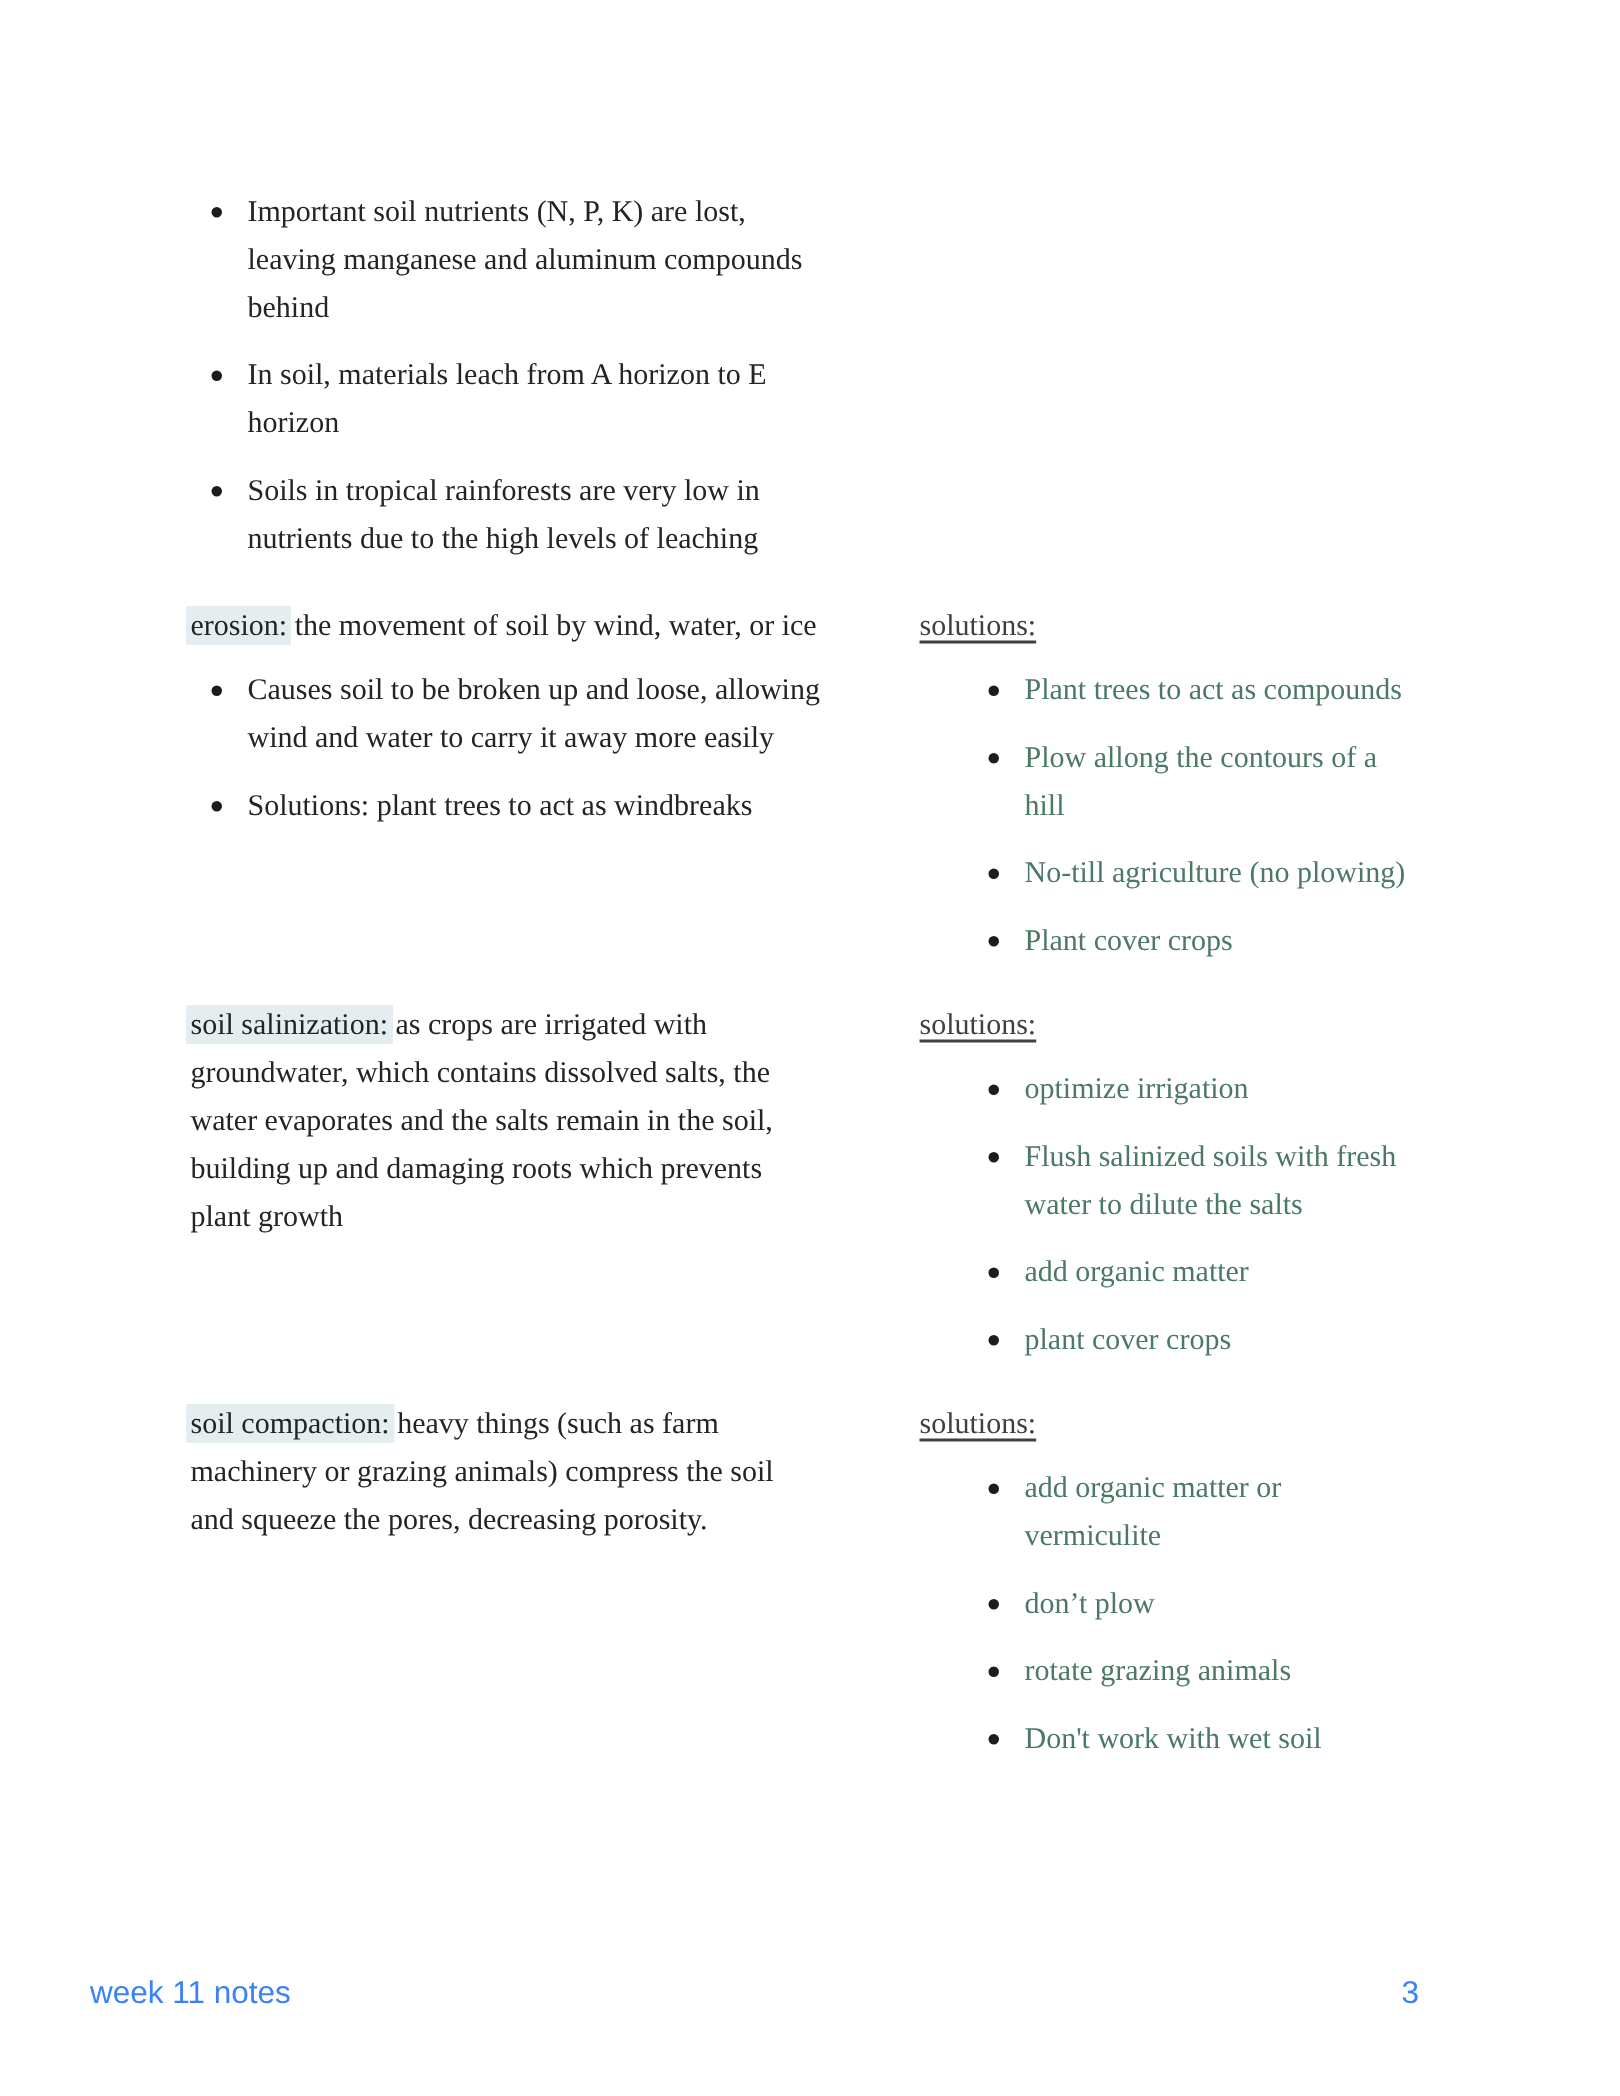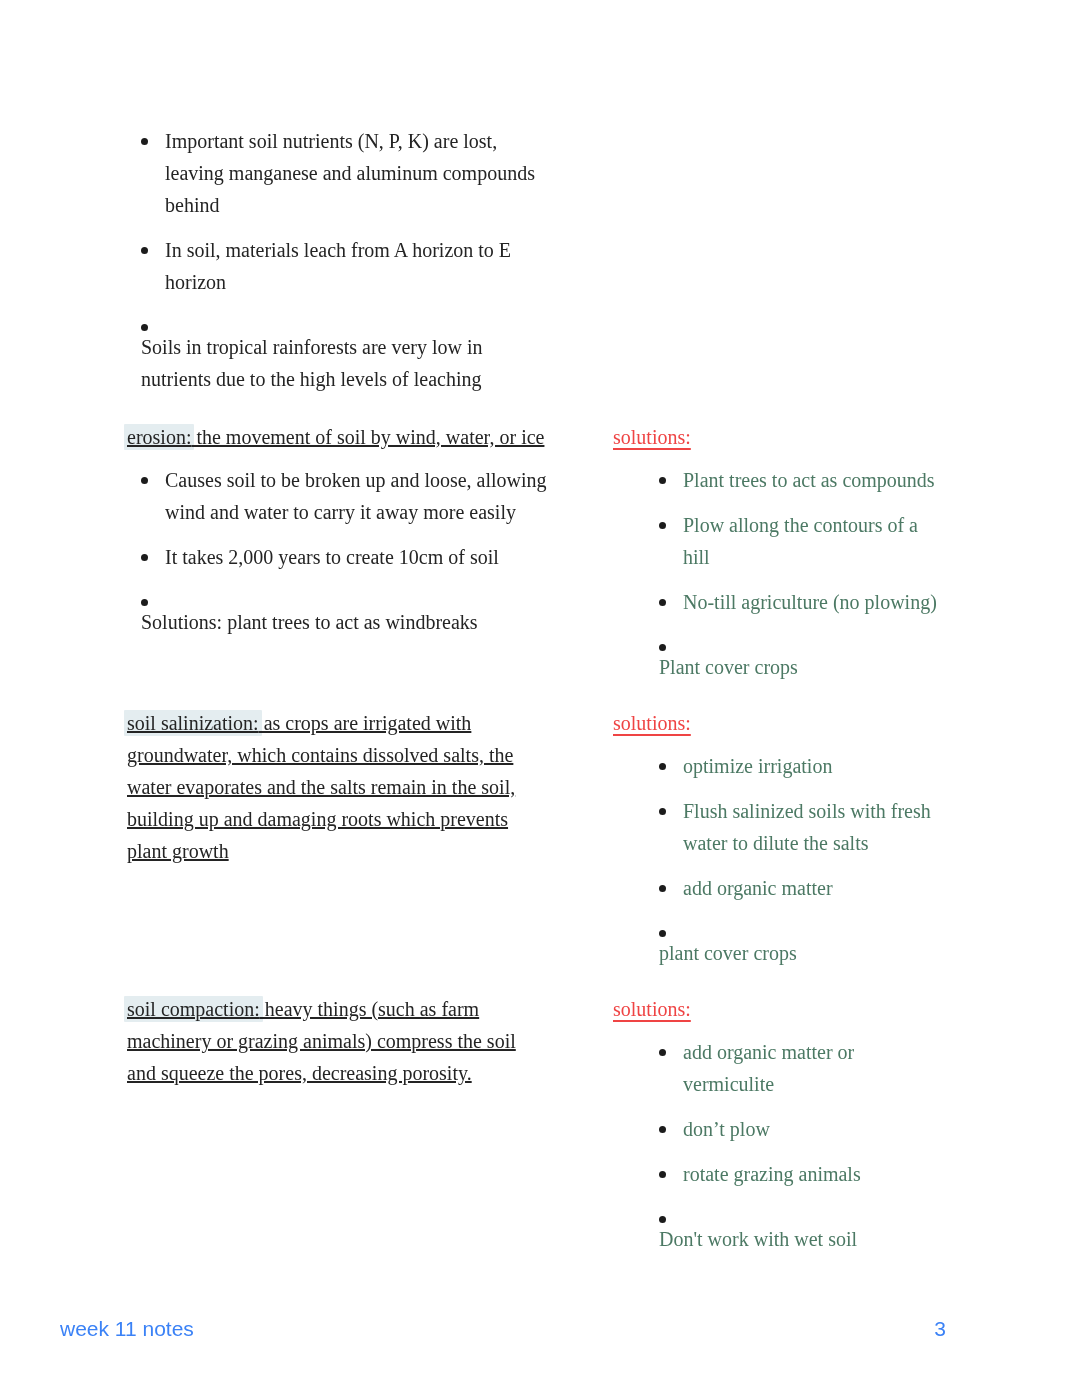--- a/index.html
+++ b/index.html
@@ -21,53 +21,53 @@
     width: 825px;
   }
   .top-section { margin-bottom: 26px; }
   .row {
     display: grid;
     grid-template-columns: 456px 1fr;
     column-gap: 30px;
     margin-bottom: 24px;
     align-items: start;
   }
-  .def-para { white-space: normal; text-decoration: underline; }
+  .def-para { white-space: normal; }
   .hl {
     background: #e4edf0;
     padding: 2px 3px;
     margin: -2px -3px;
     border-radius: 1px;
   }
   .wrap { white-space: pre; }
   .blist {
     list-style: none;
     margin: 0;
     padding: 0;
   }
   .after-head { margin-top: 11px; }
   .blist li {
     display: flex;
     align-items: flex-start;
     margin-bottom: 13px;
   }
-  .blist li:last-child { margin-bottom: 0; flex-direction: column; }
+  .blist li:last-child { margin-bottom: 0; }
   .left-list li { padding-left: 14px; }
   .sol-list li { padding-left: 46px; }
   .dot {
     flex: 0 0 7px;
     width: 7px;
     height: 7px;
     border-radius: 50%;
     background: #1c1c1c;
     margin-top: 13px;
     margin-right: 17px;
   }
   .sol-head {
-    color: #ef4444;
+    color: #404040;
     text-decoration: underline;
     text-underline-offset: 4px;
   }
   .sol-list .txt { color: #4c7964; }
   .footer-left, .footer-page {
     position: absolute;
     top: 1318px;
     font-family: "Liberation Sans", sans-serif;
     font-size: 21px;
     line-height: 22px;
@@ -109,24 +109,20 @@
           <span class="hl">erosion:</span><span class="wrap"> the movement of soil by wind, water, or ice</span>
         </div>
         <ul class="blist left-list after-head">
           <li>
             <span class="dot"></span>
             <span class="txt wrap">Causes soil to be broken up and loose, allowing
 wind and water to carry it away more easily</span>
           </li>
           <li>
             <span class="dot"></span>
-            <span class="txt wrap">It takes 2,000 years to create 10cm of soil</span>
-          </li>
-          <li>
-            <span class="dot"></span>
             <span class="txt wrap">Solutions: plant trees to act as windbreaks</span>
           </li>
         </ul>
       </div>
       <div>
         <div class="sol-head">solutions:</div>
         <ul class="blist sol-list after-head">
           <li>
             <span class="dot"></span>
             <span class="txt wrap">Plant trees to act as compounds</span>

